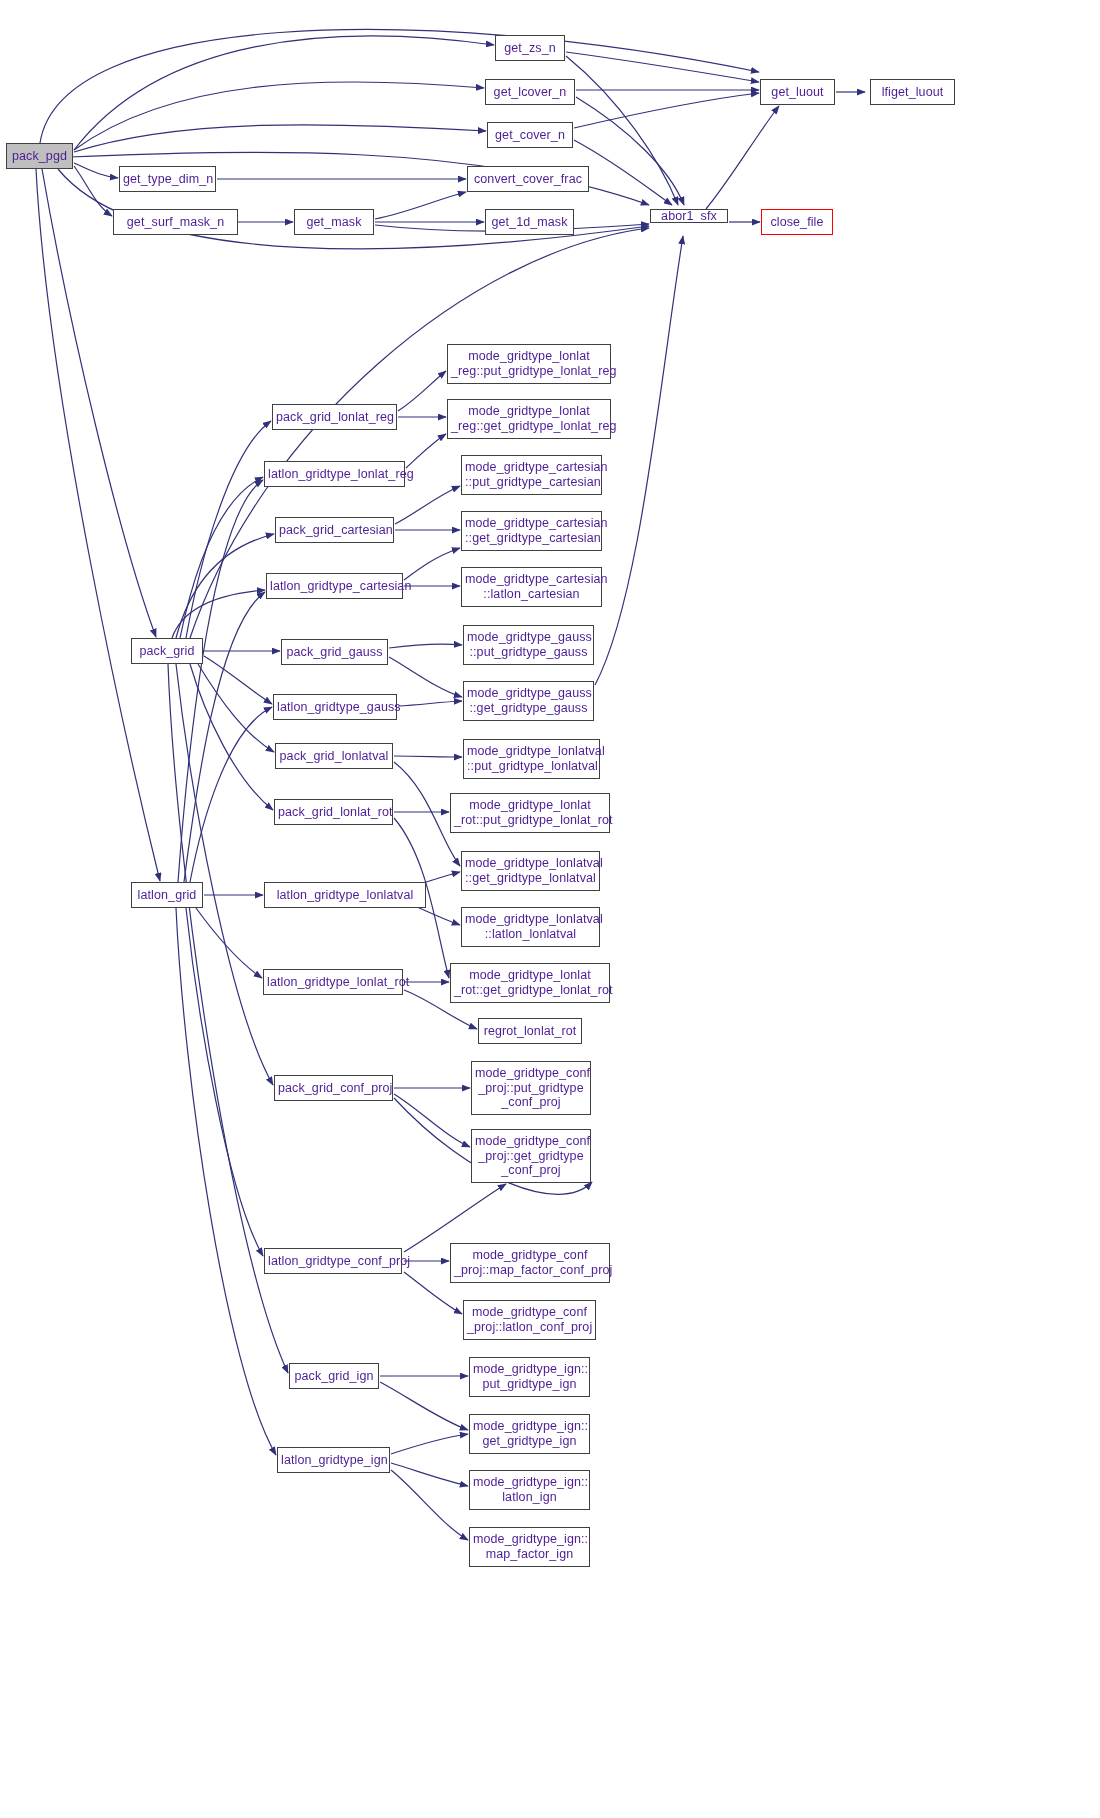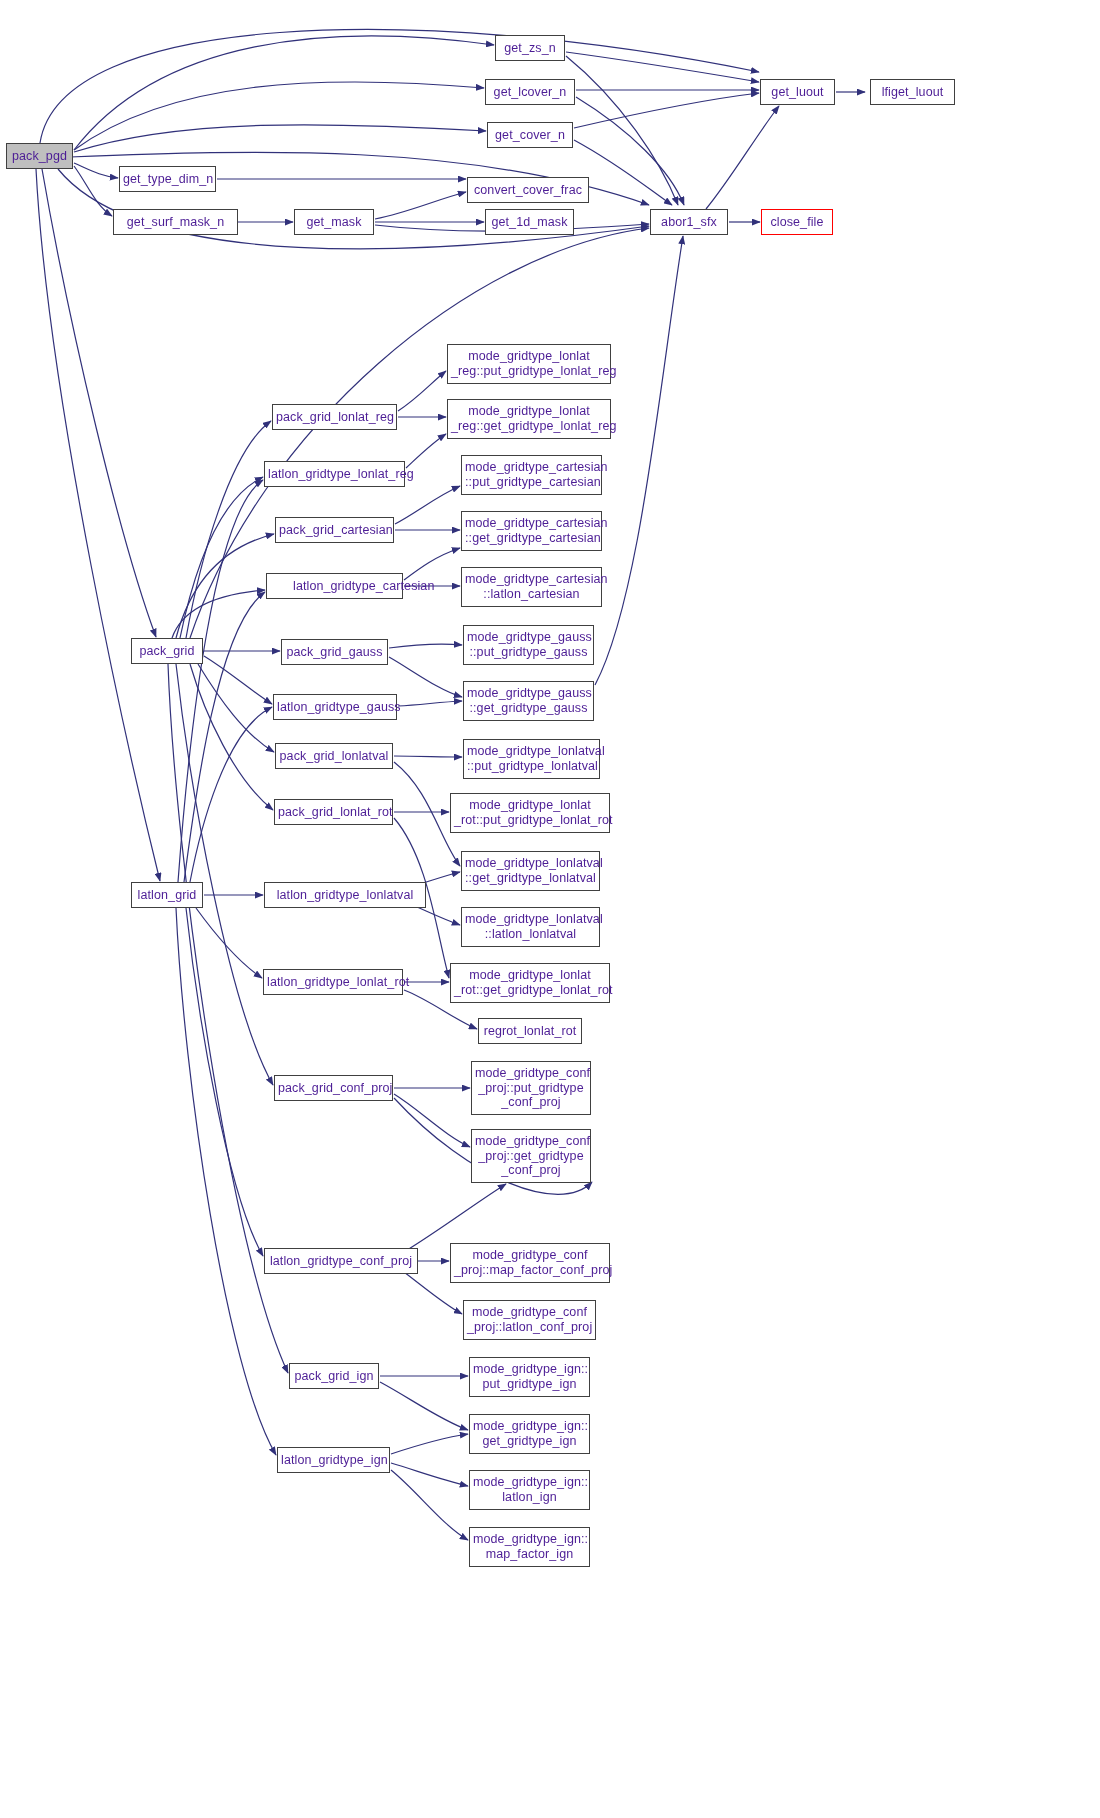--- a/index.html
+++ b/index.html
@@ -138,40 +138,40 @@
       </g>
   </svg>
   <div id="nodes">
       <div class="node root" style="left: 6px; top: 143px; width: 67px; height: 26px;"><span class="lbl">pack_pgd</span></div>
       <div class="node" style="left: 119px; top: 166px; width: 97px; height: 26px; text-align: right;"><span class="lbl">get_type_dim_n</span></div>
       <div class="node" style="left: 113px; top: 209px; width: 125px; height: 26px;"><span class="lbl">get_surf_mask_n</span></div>
       <div class="node" style="left: 294px; top: 209px; width: 80px; height: 26px;"><span class="lbl">get_mask</span></div>
       <div class="node" style="left: 495px; top: 35px; width: 70px; height: 26px;"><span class="lbl">get_zs_n</span></div>
       <div class="node" style="left: 485px; top: 79px; width: 90px; height: 26px;"><span class="lbl">get_lcover_n</span></div>
       <div class="node" style="left: 487px; top: 122px; width: 86px; height: 26px;"><span class="lbl">get_cover_n</span></div>
-      <div class="node" style="left: 467px; top: 166px; width: 122px; height: 26px; margin-top: 11px;"><span class="lbl">convert_cover_frac</span></div>
+      <div class="node" style="left: 467px; top: 166px; width: 122px; height: 26px;"><span class="lbl">convert_cover_frac</span></div>
       <div class="node" style="left: 485px; top: 209px; width: 89px; height: 26px;"><span class="lbl">get_1d_mask</span></div>
-      <div class="node" style="left: 650px; top: 209px; width: 78px; height: 26px;"><span class="lbl">abor1_sfx</span></div>
+      <div class="node" style="left: 650px; top: 209px; width: 78px; height: 14px;"><span class="lbl">abor1_sfx</span></div>
       <div class="node" style="left: 760px; top: 79px; width: 75px; height: 26px;"><span class="lbl">get_luout</span></div>
       <div class="node" style="left: 870px; top: 79px; width: 85px; height: 26px;"><span class="lbl">lfiget_luout</span></div>
       <div class="node danger" style="left: 761px; top: 209px; width: 72px; height: 26px;"><span class="lbl">close_file</span></div>
       <div class="node" style="left: 131px; top: 638px; width: 72px; height: 26px;"><span class="lbl">pack_grid</span></div>
       <div class="node" style="left: 131px; top: 882px; width: 72px; height: 26px;"><span class="lbl">latlon_grid</span></div>
       <div class="node" style="left: 272px; top: 404px; width: 125px; height: 26px;"><span class="lbl">pack_grid_lonlat_reg</span></div>
       <div class="node" style="left: 264px; top: 461px; width: 141px; height: 26px;"><span class="lbl">latlon_gridtype_lonlat_reg</span></div>
       <div class="node" style="left: 275px; top: 517px; width: 119px; height: 26px;"><span class="lbl">pack_grid_cartesian</span></div>
-      <div class="node" style="left: 266px; top: 573px; width: 137px; height: 26px; padding-left: 23px;"><span class="lbl">latlon_gridtype_cartesian</span></div>
+      <div class="node" style="left: 266px; top: 573px; width: 137px; height: 26px;"><span class="lbl">latlon_gridtype_cartesian</span></div>
       <div class="node" style="left: 281px; top: 639px; width: 107px; height: 26px;"><span class="lbl">pack_grid_gauss</span></div>
       <div class="node" style="left: 273px; top: 694px; width: 124px; height: 26px;"><span class="lbl">latlon_gridtype_gauss</span></div>
       <div class="node" style="left: 275px; top: 743px; width: 118px; height: 26px;"><span class="lbl">pack_grid_lonlatval</span></div>
       <div class="node" style="left: 274px; top: 799px; width: 119px; height: 26px;"><span class="lbl">pack_grid_lonlat_rot</span></div>
       <div class="node" style="left: 264px; top: 882px; width: 162px; height: 26px;"><span class="lbl">latlon_gridtype_lonlatval</span></div>
       <div class="node" style="left: 263px; top: 969px; width: 140px; height: 26px;"><span class="lbl">latlon_gridtype_lonlat_rot</span></div>
       <div class="node" style="left: 274px; top: 1075px; width: 119px; height: 26px;"><span class="lbl">pack_grid_conf_proj</span></div>
-      <div class="node" style="left: 264px; top: 1248px; width: 154px; height: 26px;"><span class="lbl">latlon_gridtype_conf_proj</span></div>
+      <div class="node" style="left: 264px; top: 1248px; width: 138px; height: 26px;"><span class="lbl">latlon_gridtype_conf_proj</span></div>
       <div class="node" style="left: 289px; top: 1363px; width: 90px; height: 26px;"><span class="lbl">pack_grid_ign</span></div>
       <div class="node" style="left: 277px; top: 1447px; width: 113px; height: 26px;"><span class="lbl">latlon_gridtype_ign</span></div>
       <div class="node" style="left: 447px; top: 344px; width: 164px; height: 40px;"><span class="lbl">mode_gridtype_lonlat
 _reg::put_gridtype_lonlat_reg</span></div>
       <div class="node" style="left: 447px; top: 399px; width: 164px; height: 40px;"><span class="lbl">mode_gridtype_lonlat
 _reg::get_gridtype_lonlat_reg</span></div>
       <div class="node" style="left: 461px; top: 455px; width: 141px; height: 40px;"><span class="lbl">mode_gridtype_cartesian
 ::put_gridtype_cartesian</span></div>
       <div class="node" style="left: 461px; top: 511px; width: 141px; height: 40px;"><span class="lbl">mode_gridtype_cartesian
 ::get_gridtype_cartesian</span></div>

